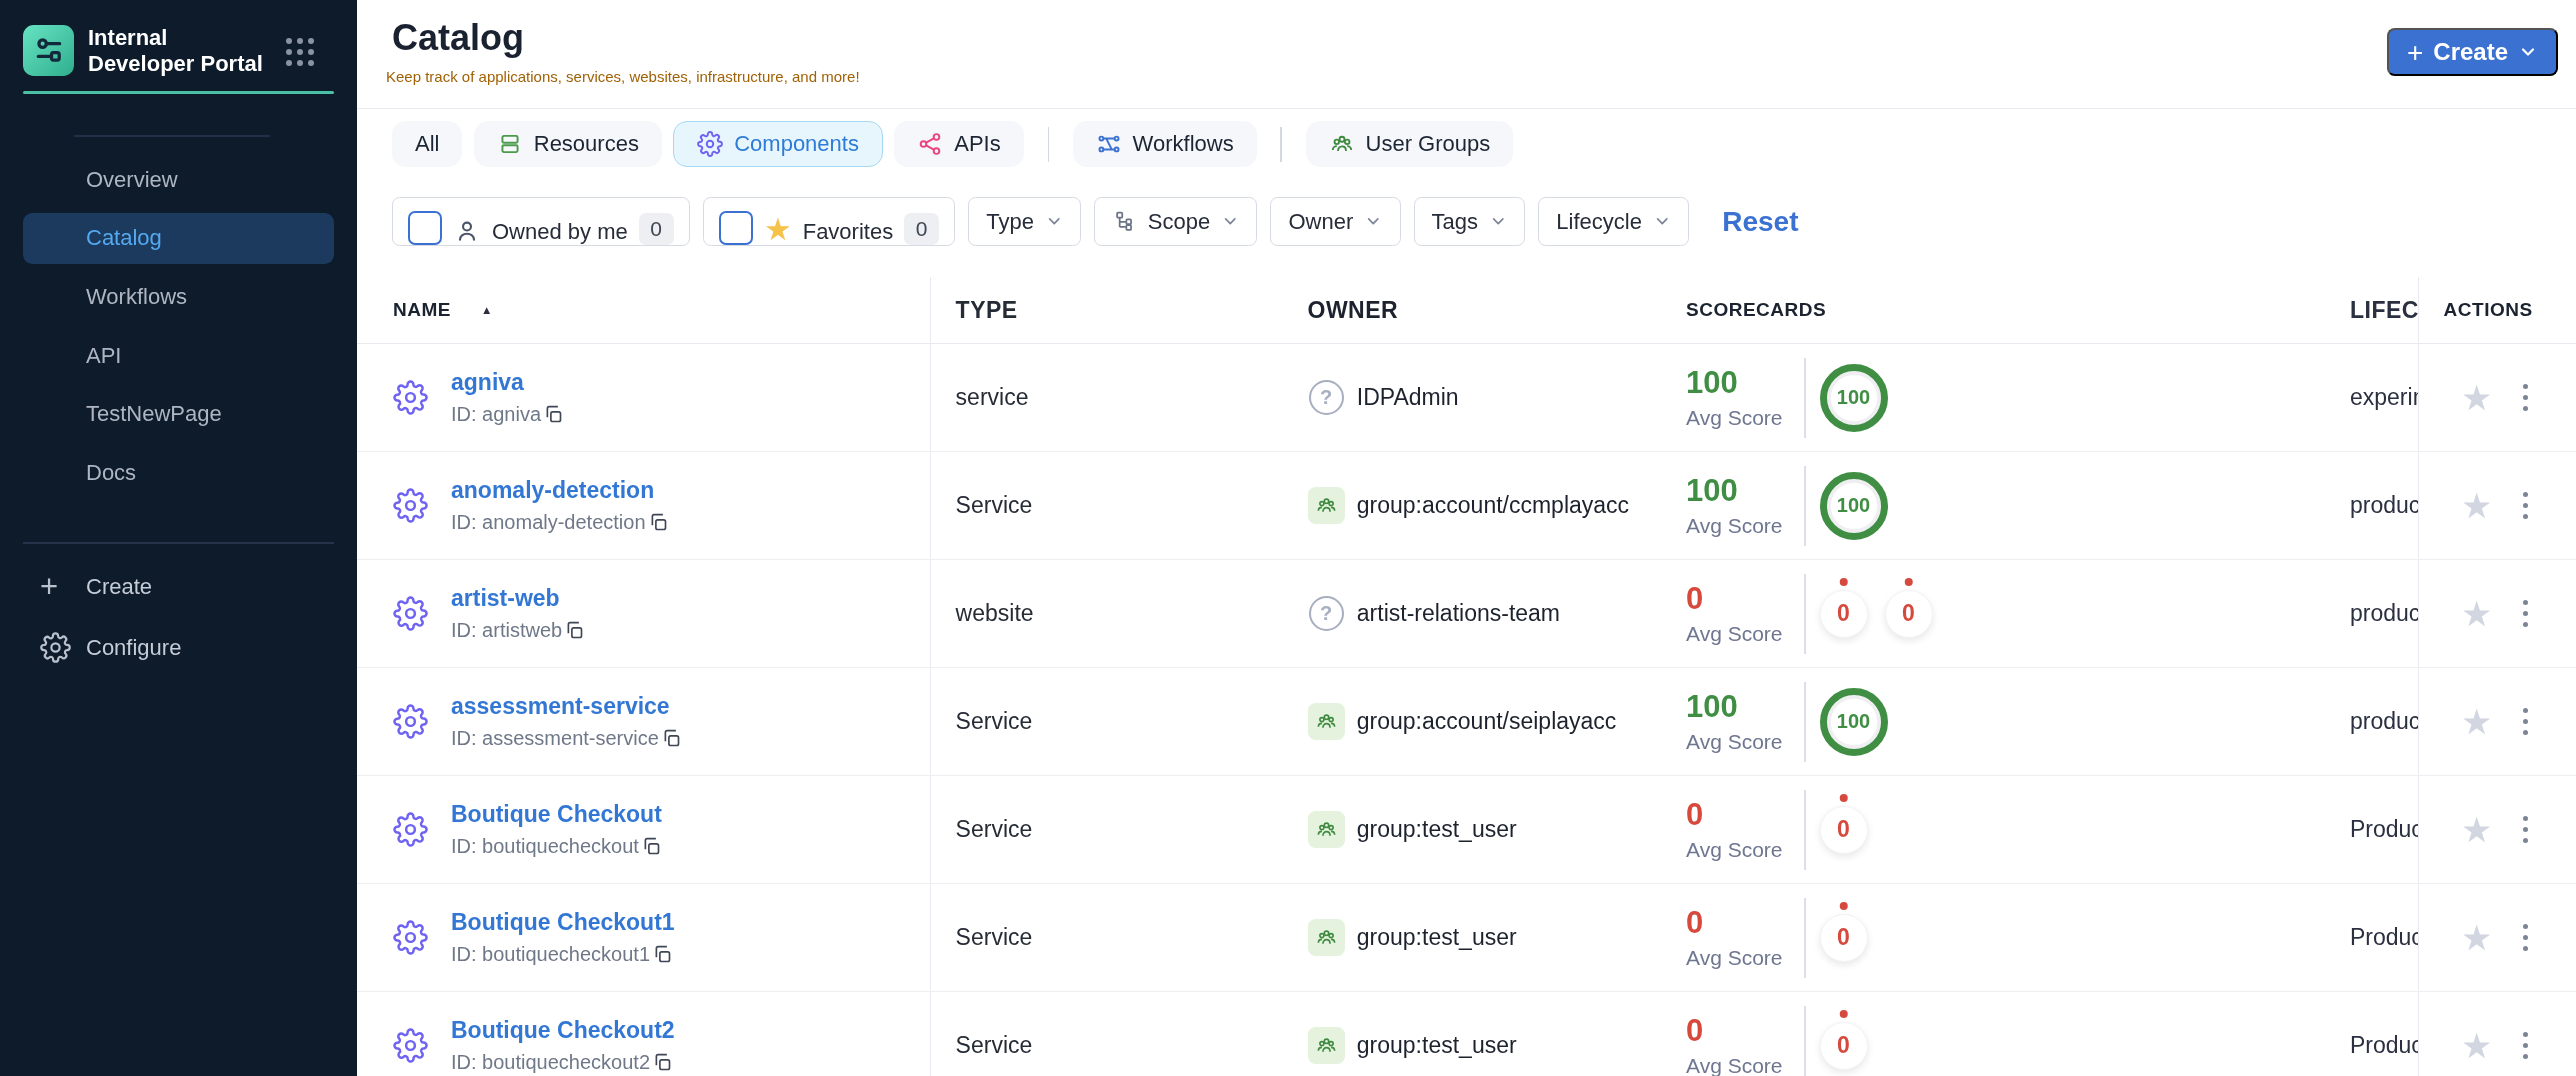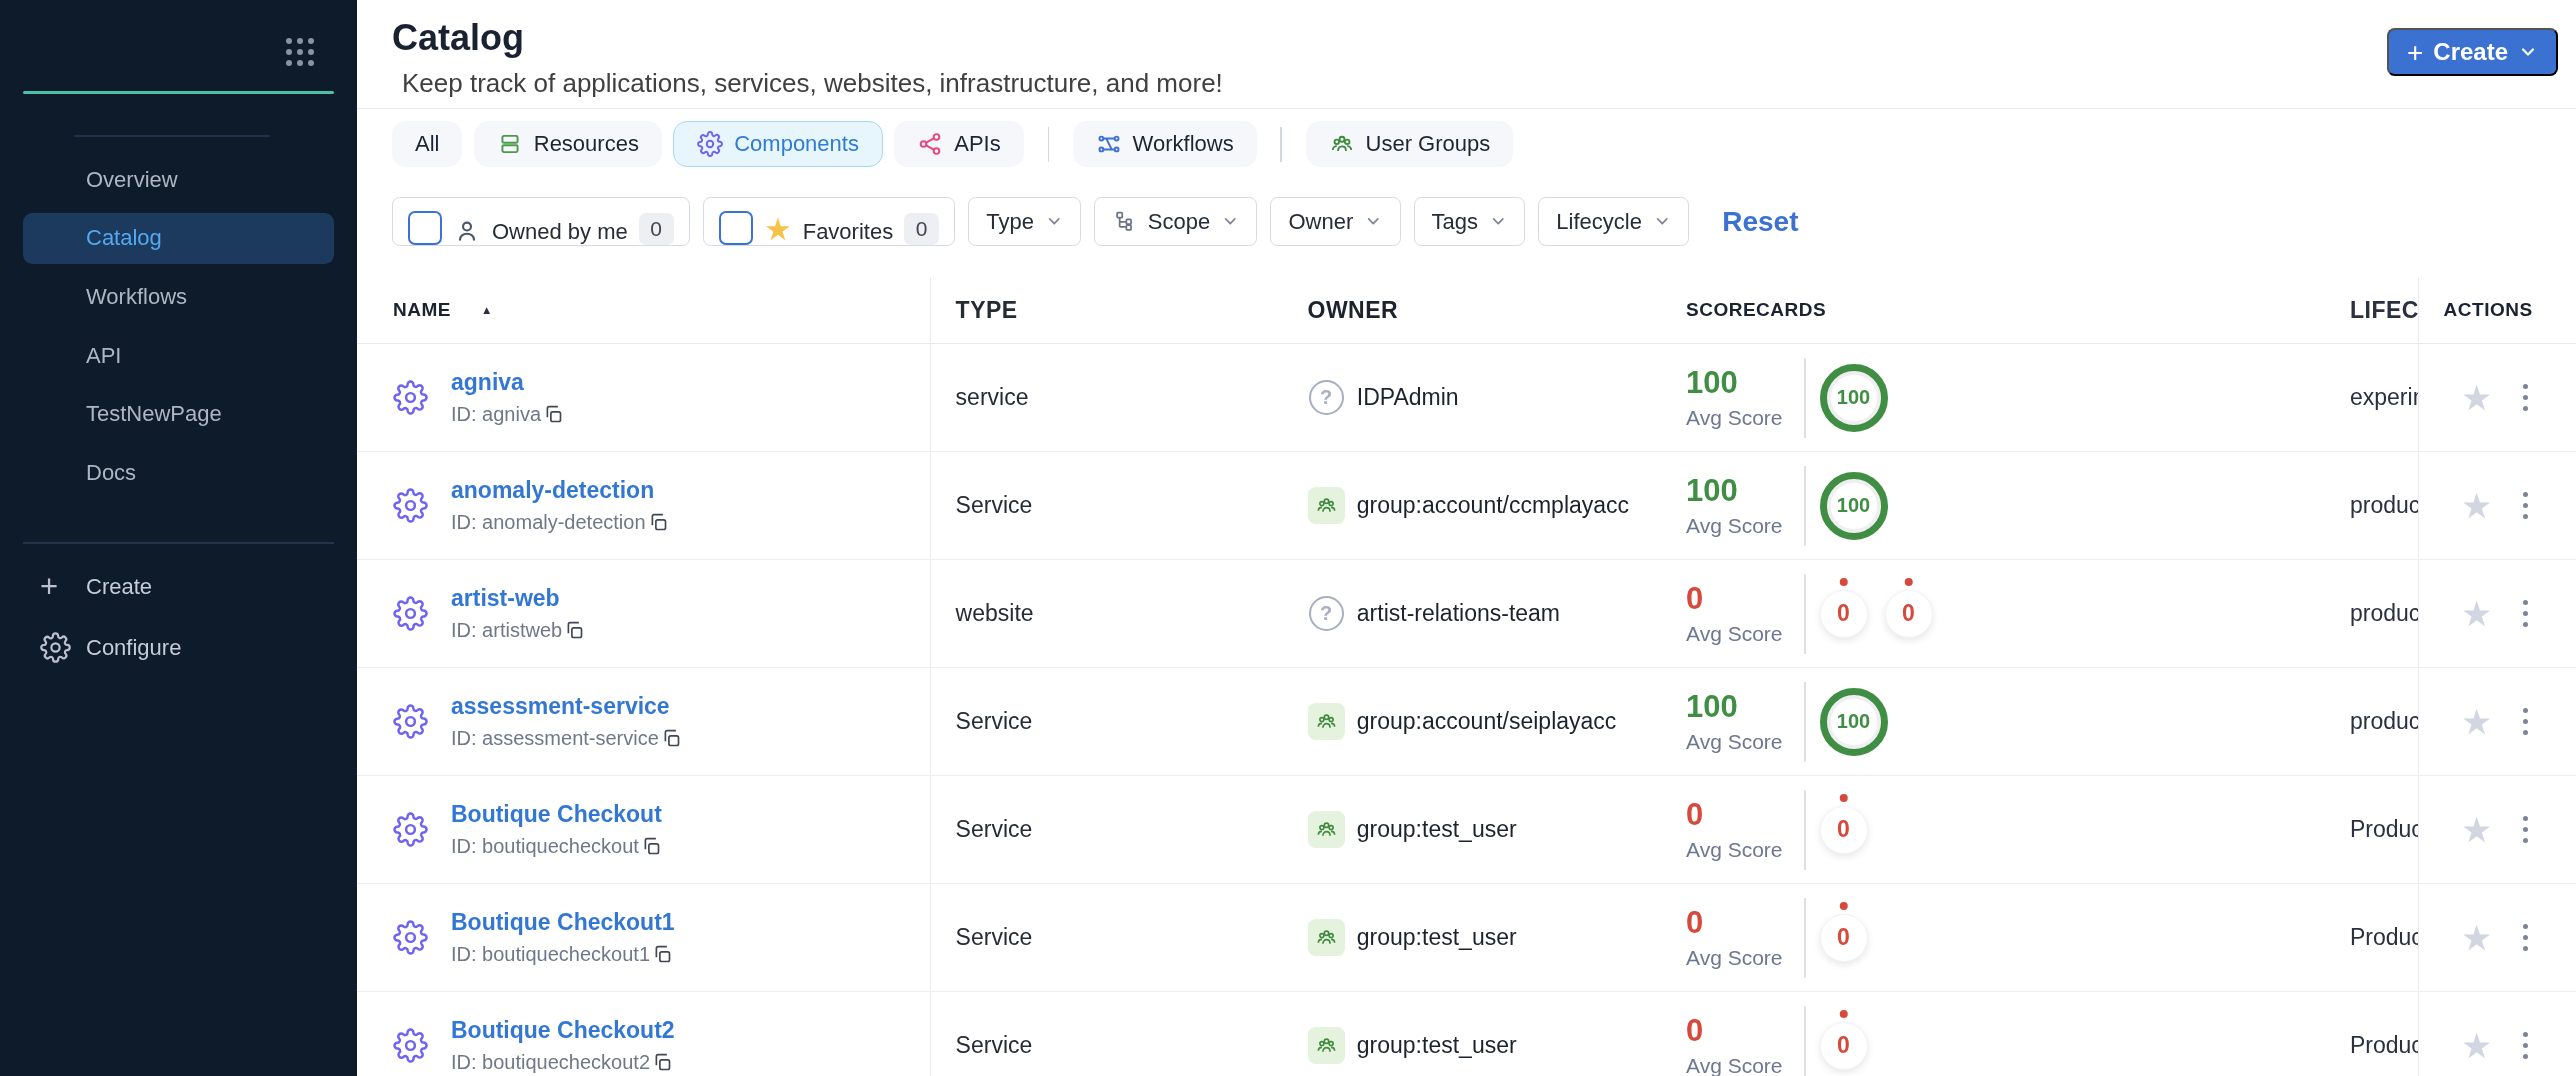--- a/index.html
+++ b/index.html
@@ -21,21 +21,21 @@
   .side-div { position:absolute; left:23px; top:542px; width:311px; height:1.5px; background:#25334a; }
   .side-foot-item { position:absolute; left:23px; width:311px; height:51px; display:flex; align-items:center; font-size:22px; color:#c6cdd7; cursor:pointer; }
   .sf-create { top:561px; }
   .sf-config { top:622px; }
   .sf-icon { width:63px; display:flex; align-items:center; justify-content:flex-start; padding-left:17px; color:#b9c1cd; }
   .plus-glyph { font-size:31px; font-weight:400; line-height:31px; }
 
   
   .main { position:absolute; left:357px; top:0; width:2219px; height:1077px; background:#fff; }
   .page-title { position:absolute; left:35px; top:17px; font-size:36px; font-weight:700; color:#1a2130; }
-  .page-subtitle { position:absolute; left:45px; top:68px; font-size:26px; color:#404040; }
+  .page-subtitle { position:absolute; left:29px; top:68px; font-size:15px; color:#a16207; }
   .header-border { position:absolute; left:0; top:108px; width:2219px; height:0.8px; background:#e9ebf0; }
   .create-btn { position:absolute; left:2030px; top:28px; width:171px; height:48px; border-radius:7.7px; background:#3b72d2; color:#fff; display:flex; align-items:center; justify-content:center; gap:10px; font-size:24px; font-weight:600; cursor:pointer; }
   .create-btn .plus-glyph { font-size:28px; font-weight:400; }
 
   
   .tabs-row { position:absolute; left:35px; top:120px; height:48px; display:flex; align-items:center; gap:11.5px; }
   .tab-pill { height:46px; border-radius:14px; background:#f6f7fa; display:flex; align-items:center; gap:10.8px; padding:0 23px; font-size:22px; color:#1c2533; cursor:pointer; white-space:nowrap; }
   .tab-pill.active { background:#e7f5fd; border:1.5px solid #a5d8f1; color:#2e7cd6;justify-content:flex-end; }
   .tab-icon { display:flex; align-items:center; }
   .tab-sep { width:1.5px; height:35px; background:#d4d8e0; margin:0 12.3px; }
@@ -98,20 +98,31 @@
   .action-star { font-size:35px; color:#d2d6e0; line-height:35px; cursor:pointer; }
   .kebab { display:flex; flex-direction:column; gap:5.4px; cursor:pointer; padding:4.6px; }
   .kebab i { width:5.4px; height:5.4px; border-radius:50%; background:#7c8496; }
 </style>
 </head>
 <body>
 
 <div class="app">
 
   <aside class="sidebar">
+    <div class="brand">
+      <div class="logo">
+        <svg width="34" height="34" viewBox="0 0 24 24" fill="none" stroke="#12293b" stroke-width="2.3" stroke-linecap="round">
+          <circle cx="7.5" cy="7.5" r="2.6"></circle>
+          <line x1="10.4" y1="7.5" x2="19.5" y2="7.5"></line>
+          <line x1="4.5" y1="16.5" x2="12.5" y2="16.5"></line>
+          <rect x="13.8" y="13.8" width="5.4" height="5.4" rx="1.3"></rect>
+        </svg>
+      </div>
+      <div class="brand-title">Internal Developer Portal</div>
+    </div>
     <div class="grid-icon">
         <i></i>
         <i></i>
         <i></i>
         <i></i>
         <i></i>
         <i></i>
         <i></i>
         <i></i>
         <i></i>

